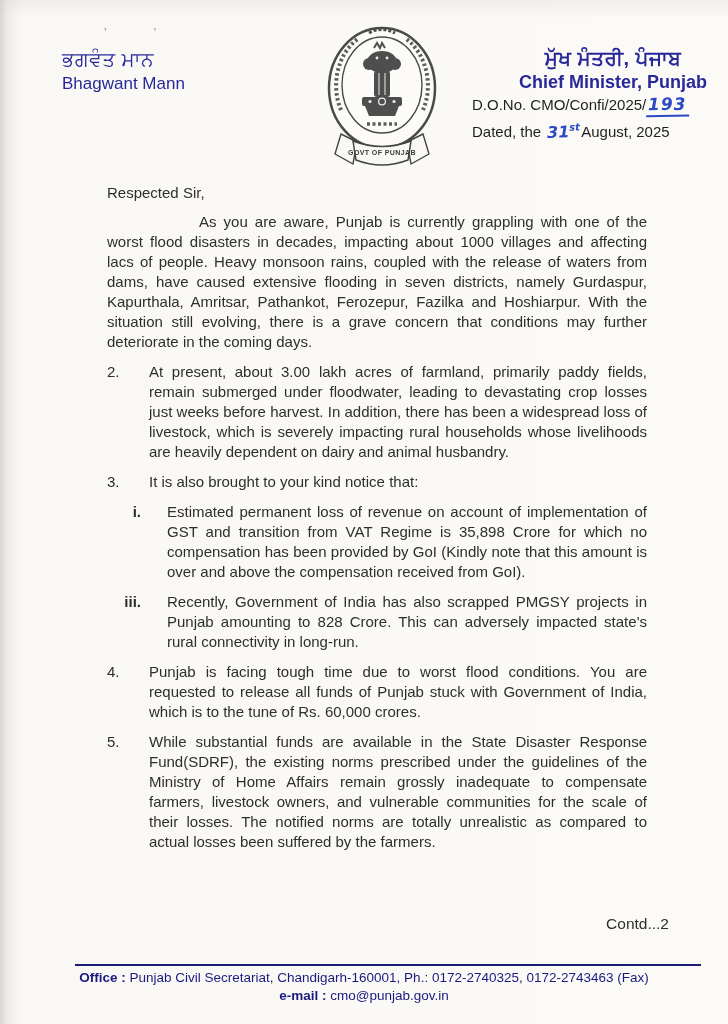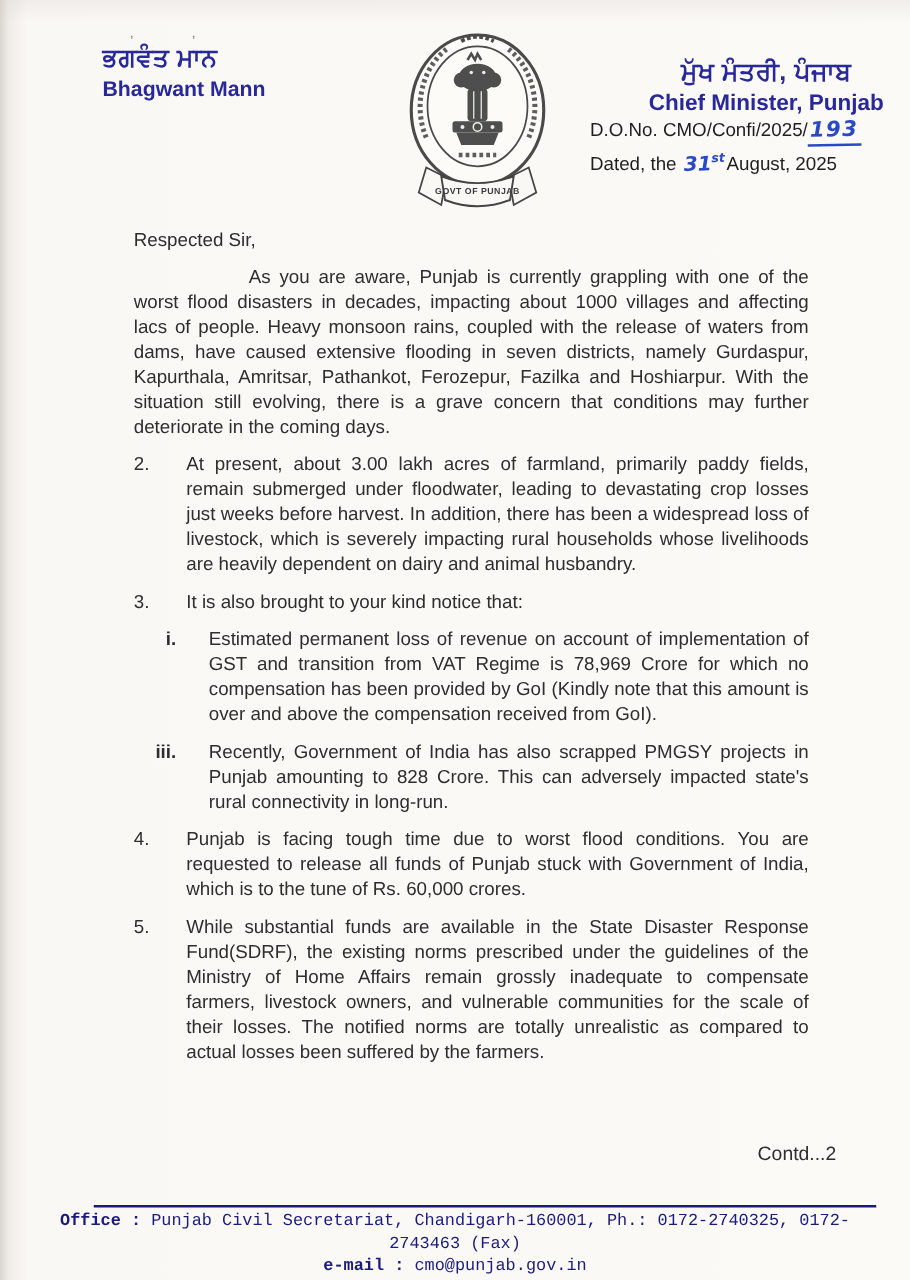--- a/index.html
+++ b/index.html
@@ -16,22 +16,22 @@
   }
   .page::before {
     content: "";
     position: absolute; inset: 0;
     background: linear-gradient(180deg, rgba(210,200,198,0.25) 0px, rgba(255,255,255,0) 18px);
     pointer-events: none;
   }
 
   
   .sender-block {
-    position: absolute; left: 62px; top: 36px;
-    color: #28289b; font-weight: bold; line-height: 1.15; margin-left: 20px;
+    position: absolute; left: 62px; top: 48px;
+    color: #28289b; font-weight: normal; line-height: 1.15;
   }
   .sender-punjabi { font-size: 20px; letter-spacing: 0.5px; }
   .sender-english { font-size: 17px; margin-top: 3px; text-align: right; }
 
   .title-block {
     position: absolute; right: 21px; top: 46px;
     text-align: center; color: #28289b; font-weight: bold; line-height: 1.2;
   }
   .title-punjabi { font-size: 20px; letter-spacing: 0.5px; }
   .title-english { font-size: 18px; margin-top: 2px; text-align: right; }
@@ -80,21 +80,21 @@
   }
 
   
   .footer-rule {
     position: absolute; left: 75px; top: 964px; width: 626px; height: 2px;
     background: #1c1c78;
   }
   .footer-block {
     position: absolute; left: 44px; top: 969px; width: 640px;
     text-align: center;
-    font-family: Liberation Mono, monospace;
+    font-family: Liberation Sans, sans-serif;
     font-size: 13.5px; line-height: 18px; color: #1a1a80;
   }
   .footer-block b { font-weight: bold; }
 
   .artifact-marks {
     position: absolute; left: 104px; top: 26px;
     color: #8a8a8a; font-size: 12px; letter-spacing: 22px;
   }
 </style>
 </head>
@@ -170,21 +170,21 @@
     </div>
 
     <div class="npara">
       <span class="num">3.</span>
       <span class="ptxt">It is also brought to your kind notice that:</span>
     </div>
 
     <div class="rpara">
       <span class="rnum">i.</span>
       <span class="rgap"></span>
-      <span class="ptxt">Estimated permanent loss of revenue on account of implementation of GST and transition from VAT Regime is 78,969 Crore for which no compensation has been provided by GoI (Kindly note that this amount is over and above the compensation received from GoI).</span>
+      <span class="ptxt">Estimated permanent loss of revenue on account of implementation of GST and transition from VAT Regime is 35,898 Crore for which no compensation has been provided by GoI (Kindly note that this amount is over and above the compensation received from GoI).</span>
     </div>
 
 
     <div class="rpara">
       <span class="rnum">iii.</span>
       <span class="rgap"></span>
       <span class="ptxt">Recently, Government of India has also scrapped PMGSY projects in Punjab amounting to 828 Crore. This can adversely impacted state's rural connectivity in long-run.</span>
     </div>
 
     <div class="npara">

